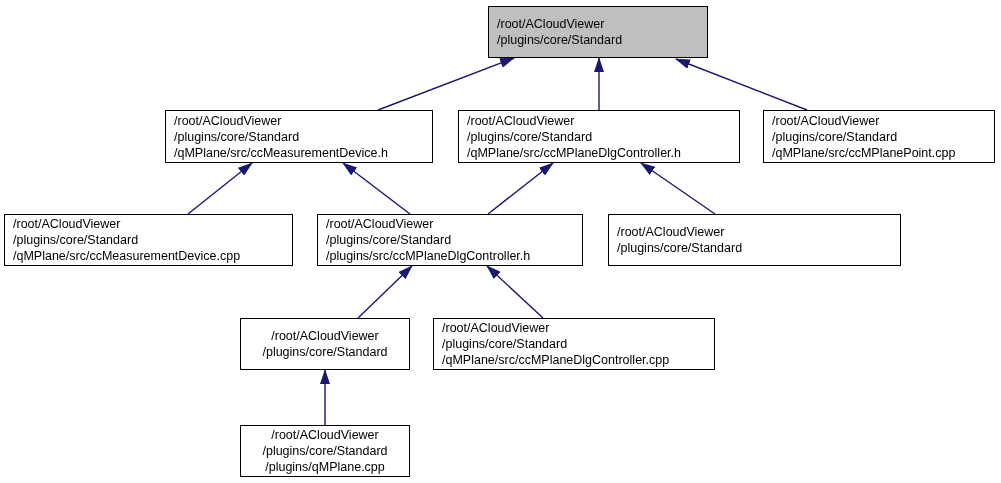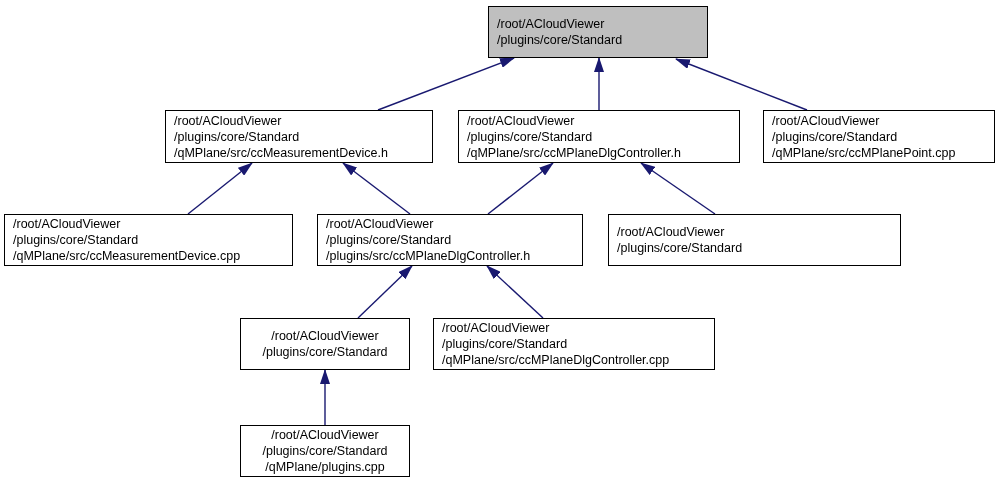--- a/index.html
+++ b/index.html
@@ -95,16 +95,16 @@
         <span class="node-line">/plugins/core/Standard</span>
       </div>
       <div class="graph-node" style="left: 433px; top: 318px; width: 282px; height: 52px; background: rgb(255, 255, 255);">
         <span class="node-line">/root/ACloudViewer</span>
         <span class="node-line">/plugins/core/Standard</span>
         <span class="node-line">/qMPlane/src/ccMPlaneDlgController.cpp</span>
       </div>
       <div class="graph-node center" style="left: 240px; top: 425px; width: 170px; height: 52px; background: rgb(255, 255, 255);">
         <span class="node-line">/root/ACloudViewer</span>
         <span class="node-line">/plugins/core/Standard</span>
-        <span class="node-line">/qMPlane/plugins.cpp</span>
+        <span class="node-line">/plugins/qMPlane.cpp</span>
       </div>
     </div>
 </div>
 
 </body></html>

